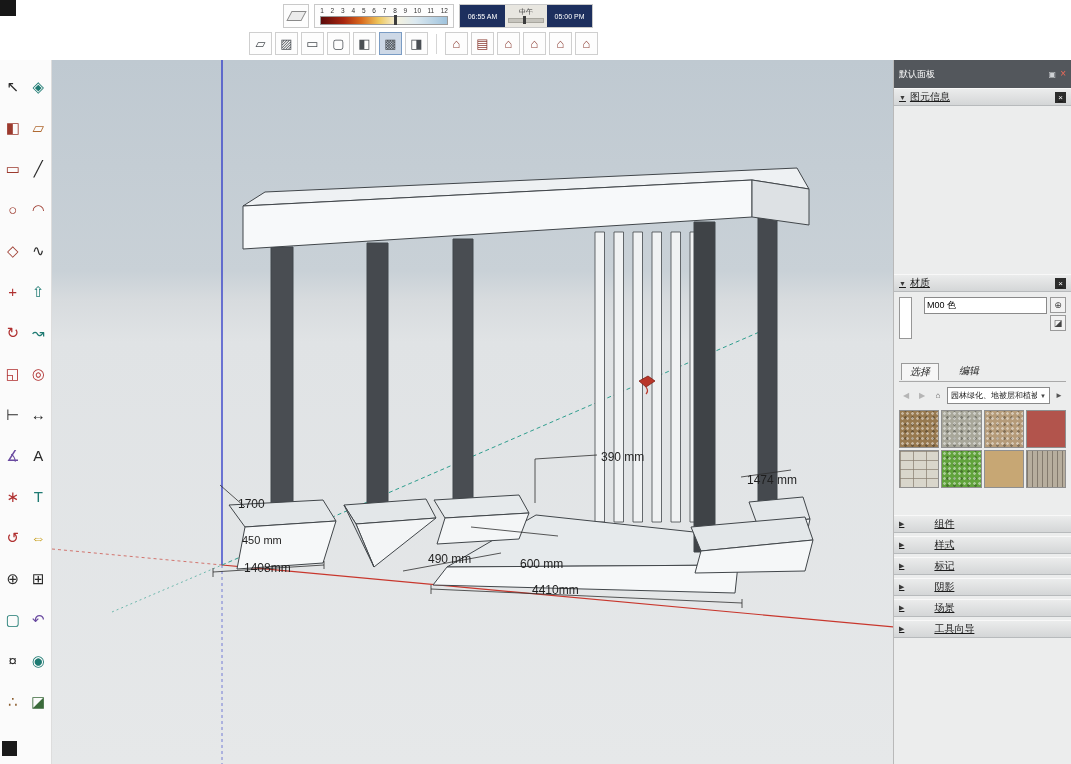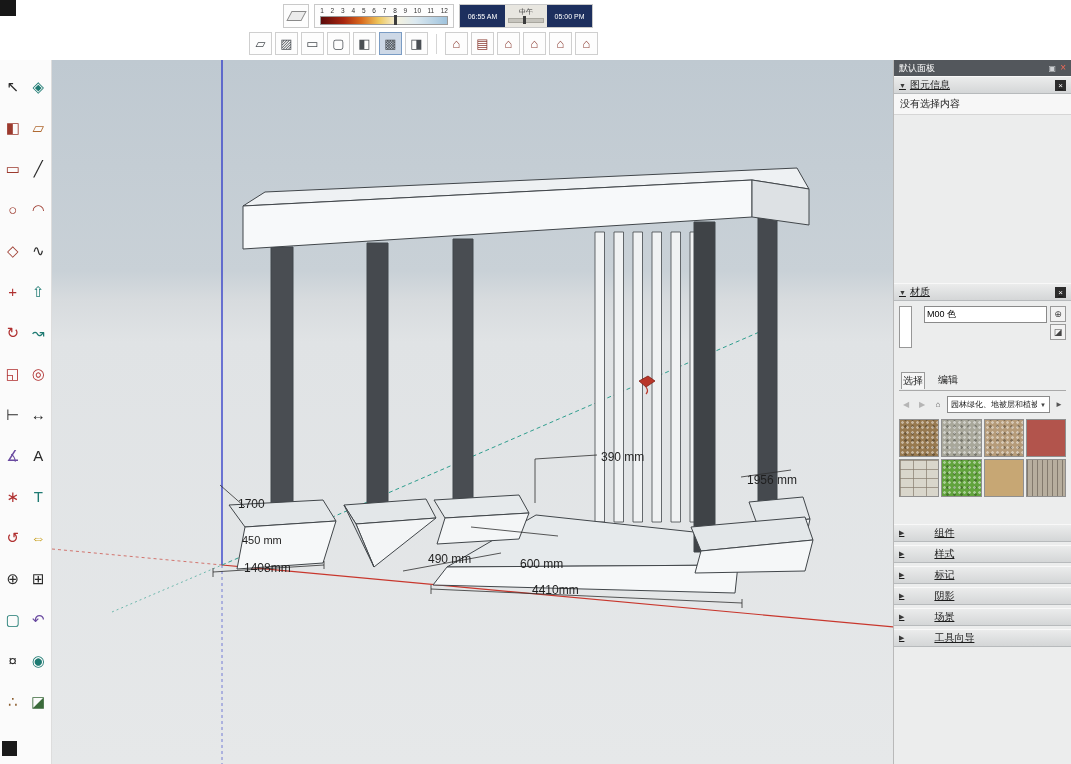--- a/index.html
+++ b/index.html
@@ -43,40 +43,40 @@
   .d1{left:186px;top:437px;}
   .d2{left:190px;top:474px;font-size:11px;}
   .d3{left:192px;top:501px;}
   .d4{left:424px;top:497px;padding-left:44px;}
   .d5{left:376px;top:492px;}
   .d6{left:480px;top:523px;}
   .d7{left:549px;top:390px;}
   .d8{left:695px;top:413px;}
   
   .tray{position:absolute;right:0;top:60px;width:178px;bottom:0;background:#eceded;border-left:1px solid #b9b9b9;box-sizing:border-box;font-size:10px;color:#1c1c1c;}
-  .tray-titlebar{height:16px;background:#53575c;color:#fff;display:flex;align-items:center;padding:0 5px;font-size:9px;gap:4px;}
+  .tray-titlebar{height:28px;background:#53575c;color:#fff;display:flex;align-items:center;padding:0 5px;font-size:9px;gap:4px;}
   .tray-titlebar .title{flex:1;}
   .pin{font-size:8px;color:#cfd2d5;}
   .close-red{color:#ef6a58;font-size:10px;line-height:1;cursor:pointer;}
   .section-header{height:16px;background:linear-gradient(#ebecec,#d4d6d7);border-top:1px solid #f8f8f8;border-bottom:1px solid #b7babc;
       display:flex;align-items:center;padding:0 5px;gap:4px;text-decoration:underline;}
   .tri{font-size:7px;color:#3a3a3a;}
   .hdr-label{flex:1;}
   .hdr-x{width:11px;height:11px;background:#2c2c2c;color:#fff;font-size:8px;display:flex;align-items:center;justify-content:center;cursor:pointer;}
   .ei-empty{background:#f7f7f7;border-bottom:1px solid #d6d6d6;padding:3px 6px;}
   .ei-spacer{height:168px;}
   .mat-body{padding:5px 5px 0 5px;}
   .mat-top{display:flex;gap:12px;}
   .mat-preview{width:40px;height:40px;background:#ffffff;border:1px solid #979797;}
   .mat-fields{flex:1;display:flex;gap:3px;align-items:flex-start;}
   .mat-name{flex:1;height:15px;font-size:9px;border:1px solid #8a8a8a;padding:0 2px;background:#fff;font-family:inherit;min-width:0;}
   .mat-side{display:flex;flex-direction:column;gap:2px;}
   .mini-btn{width:14px;height:14px;border:1px solid #9a9a9a;background:#f2f2f2;display:flex;align-items:center;justify-content:center;font-size:9px;color:#444;cursor:pointer;}
   .mat-tabs{display:flex;gap:12px;margin-top:24px;border-bottom:1px solid #a9a9a9;padding:0 2px 1px 2px;}
-  .tab{padding:1px 1px;cursor:pointer;}
+  .tab{padding:1px 8px;cursor:pointer;font-style:italic;}
   .tab.active{background:#f6f6f6;border:1px solid #9a9a9a;border-bottom:none;}
   .nav-row{display:flex;align-items:center;gap:2px;margin-top:5px;}
   .nav-btn{width:14px;height:14px;display:flex;align-items:center;justify-content:center;font-size:8px;color:#555;cursor:pointer;}
   .nav-btn.dis{color:#b5b5b5;}
   .cat-select{flex:1;height:15px;border:1px solid #8a8a8a;background:#fff;display:flex;align-items:center;font-size:8px;padding:0 3px;gap:3px;min-width:0;cursor:pointer;}
   .cat-select .cat-text{flex:1;overflow:hidden;white-space:nowrap;}
   .caret{font-size:6px;color:#444;}
   .swatch-grid{display:grid;grid-template-columns:repeat(4,1fr);gap:2px;margin-top:6px;}
   .swatch{height:38px;border:1px solid #8f8f8f;box-sizing:border-box;cursor:pointer;}
   .pat-dots{background-image:radial-gradient(rgba(255,255,255,.45) 1px,transparent 1.6px),radial-gradient(rgba(0,0,0,.28) 1px,transparent 1.6px);background-size:5px 5px,7px 7px;background-position:0 0,2px 3px;}
@@ -338,36 +338,35 @@
     </g>
   </svg>
 
   <span class="dim d1">1700</span>
   <span class="dim d2">450 mm</span>
   <span class="dim d3">1408mm</span>
   <span class="dim d4">600 mm</span>
   <span class="dim d5">490 mm</span>
   <span class="dim d6">4410mm</span>
   <span class="dim d7">390 mm</span>
-  <span class="dim d8">1956 mm</span>
+  <span class="dim d8">1474 mm</span>
 </div>
 
 <div class="tray">
   <div class="tray-titlebar">
     <span class="title">默认面板</span>
     <span class="pin">▣</span>
     <span class="close-red">×</span>
   </div>
 
   <div class="section-header">
     <span class="tri">▼</span>
     <span class="hdr-label">图元信息</span>
     <span class="hdr-x">×</span>
   </div>
-  <div class="ei-empty">没有选择内容</div>
   <div class="ei-spacer"></div>
 
   <div class="section-header">
     <span class="tri">▼</span>
     <span class="hdr-label">材质</span>
     <span class="hdr-x">×</span>
   </div>
 
   <div class="mat-body">
     <div class="mat-top">

